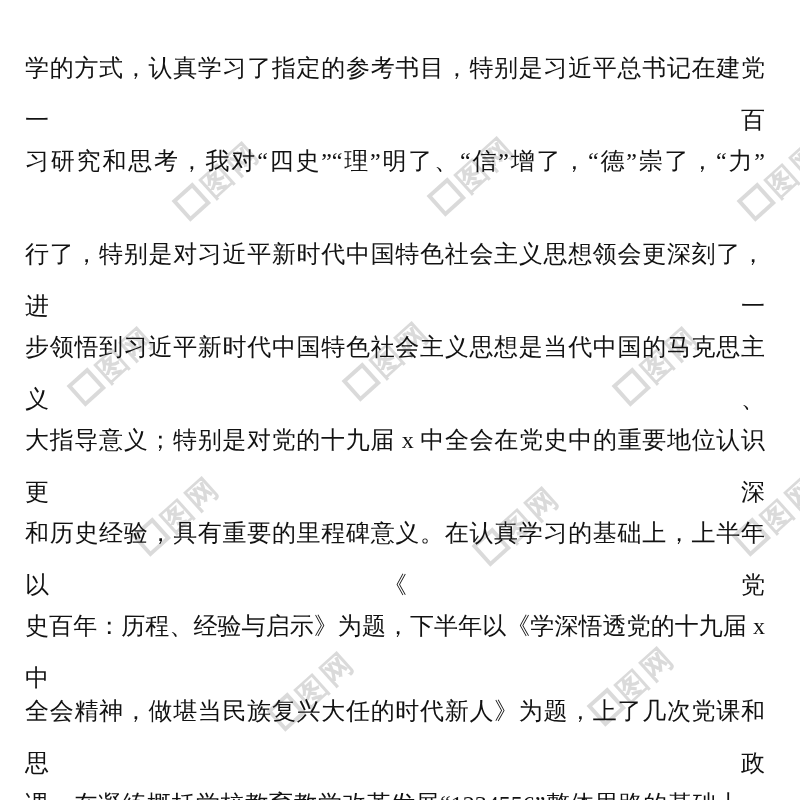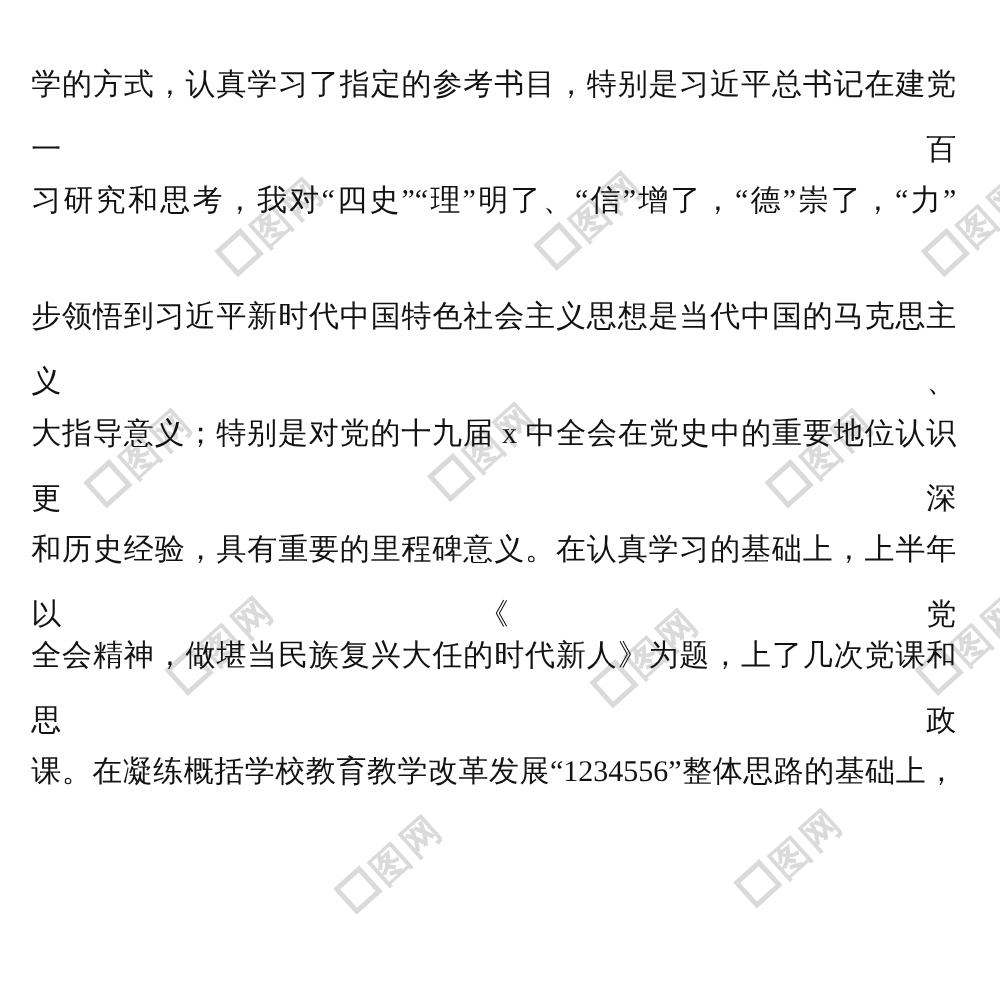--- a/index.html
+++ b/index.html
@@ -76,19 +76,21 @@
       <span class="watermark-tile" style="left: 610px; top: 345px; color: rgb(189, 189, 189);"><i class="wm-box"></i><span>图网</span></span>
       <span class="watermark-tile" style="left: 130px; top: 495px; color: rgb(189, 189, 189);"><i class="wm-box"></i><span>图网</span></span>
       <span class="watermark-tile" style="left: 470px; top: 505px; color: rgb(189, 189, 189);"><i class="wm-box"></i><span>图网</span></span>
       <span class="watermark-tile" style="left: 730px; top: 495px; color: rgb(189, 189, 189);"><i class="wm-box"></i><span>图网</span></span>
       <span class="watermark-tile" style="left: 265px; top: 670px; color: rgb(189, 189, 189);"><i class="wm-box"></i><span>图网</span></span>
       <span class="watermark-tile" style="left: 585px; top: 665px; color: rgb(189, 189, 189);"><i class="wm-box"></i><span>图网</span></span>
     </div>
   <div class="text-block" style="color: rgb(18, 18, 18);">
       <div class="text-line">学的方式，认真学习了指定的参考书目，特别是习近平总书记在建党一百</div>
       <div class="text-line">习研究和思考，我对“四史”“理”明了、“信”增了，“德”崇了，“力”</div>
+      <div class="text-line">行了，特别是对习近平新时代中国特色社会主义思想领会更深刻了，进一</div>
       <div class="text-line">步领悟到习近平新时代中国特色社会主义思想是当代中国的马克思主义、</div>
       <div class="text-line">大指导意义；特别是对党的十九届 x 中全会在党史中的重要地位认识更深</div>
       <div class="text-line">和历史经验，具有重要的里程碑意义。在认真学习的基础上，上半年以《党</div>
+      <div class="text-line">史百年：历程、经验与启示》为题，下半年以《学深悟透党的十九届 x 中</div>
       <div class="text-line para-gap">全会精神，做堪当民族复兴大任的时代新人》为题，上了几次党课和思政</div>
       <div class="text-line">课。在凝练概括学校教育教学改革发展“1234556”整体思路的基础上，</div>
     </div>
 </div>
 
 </body></html>

